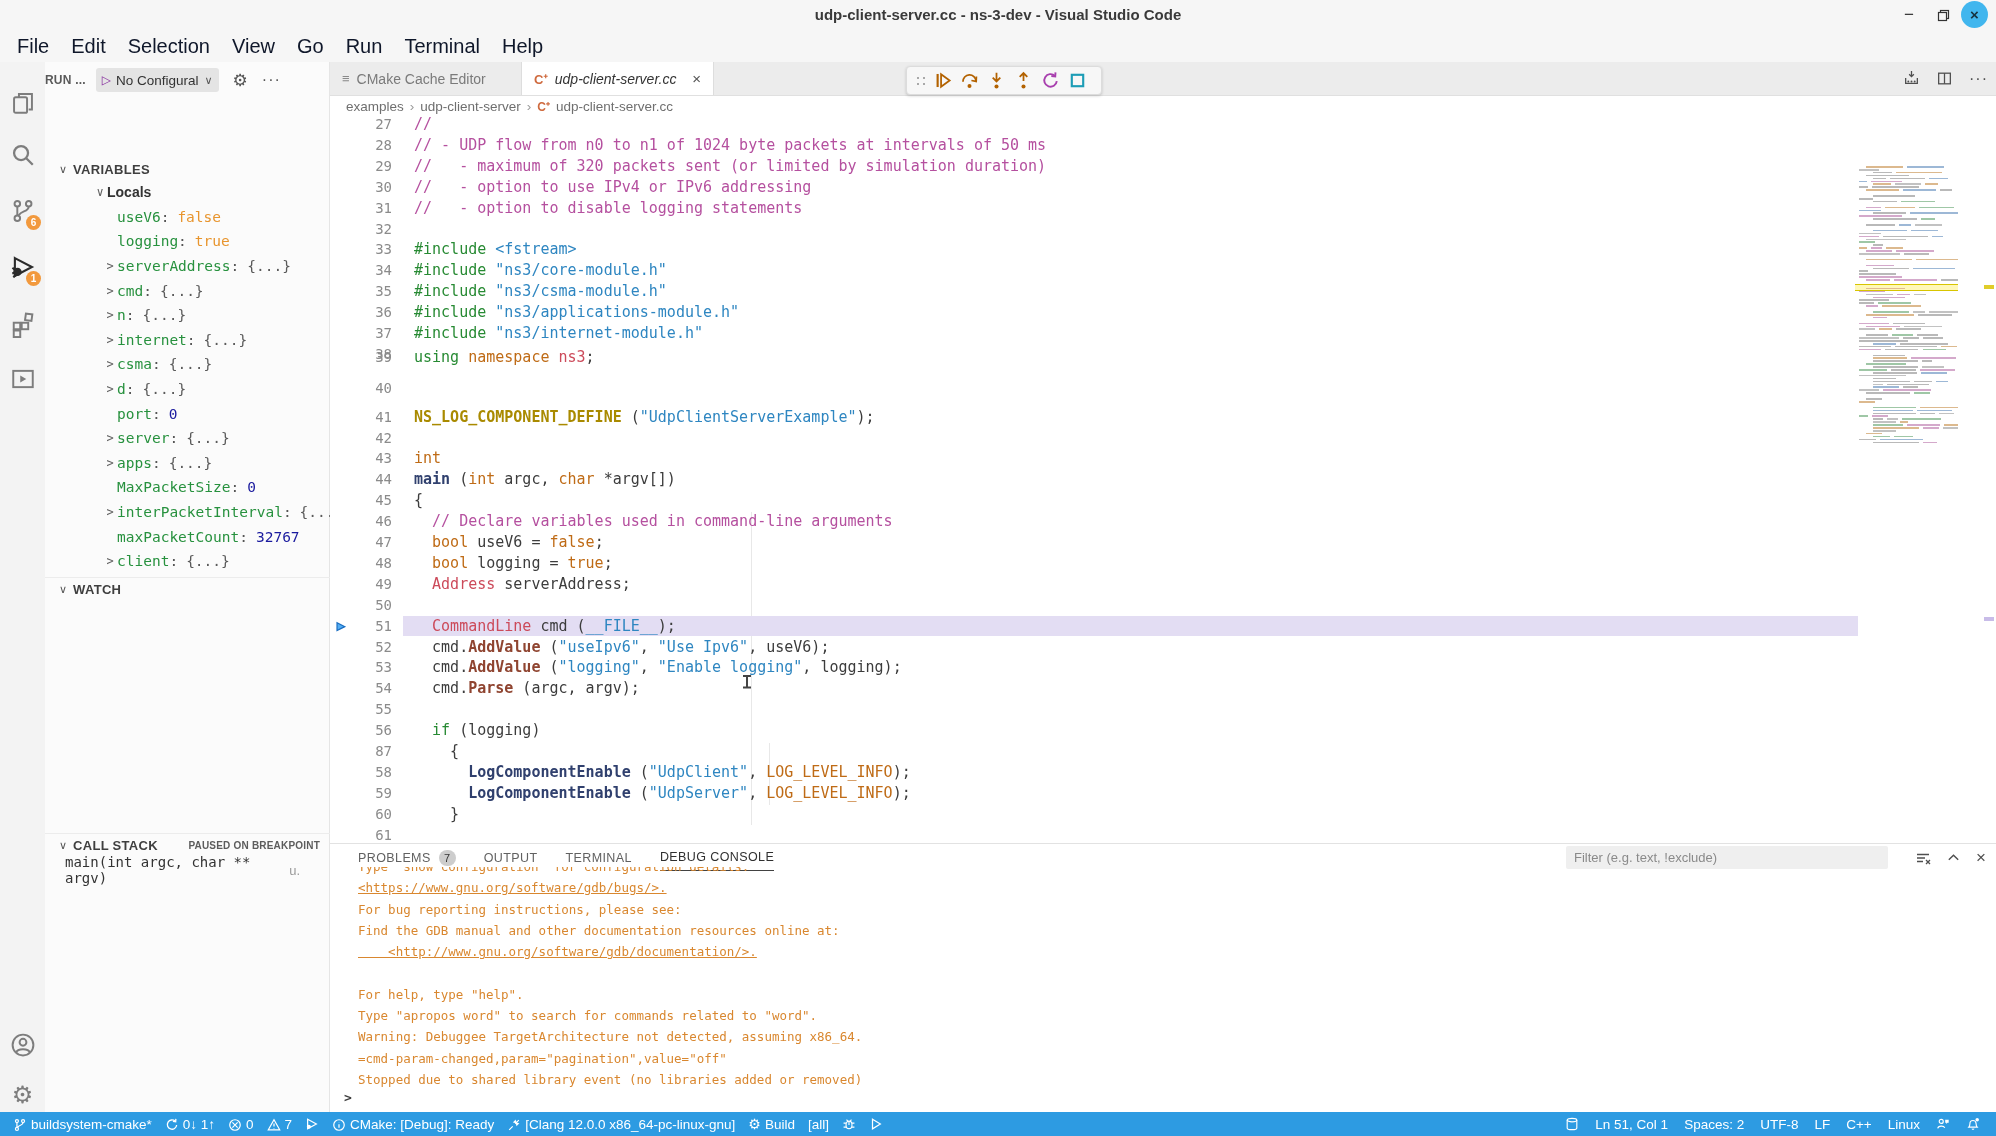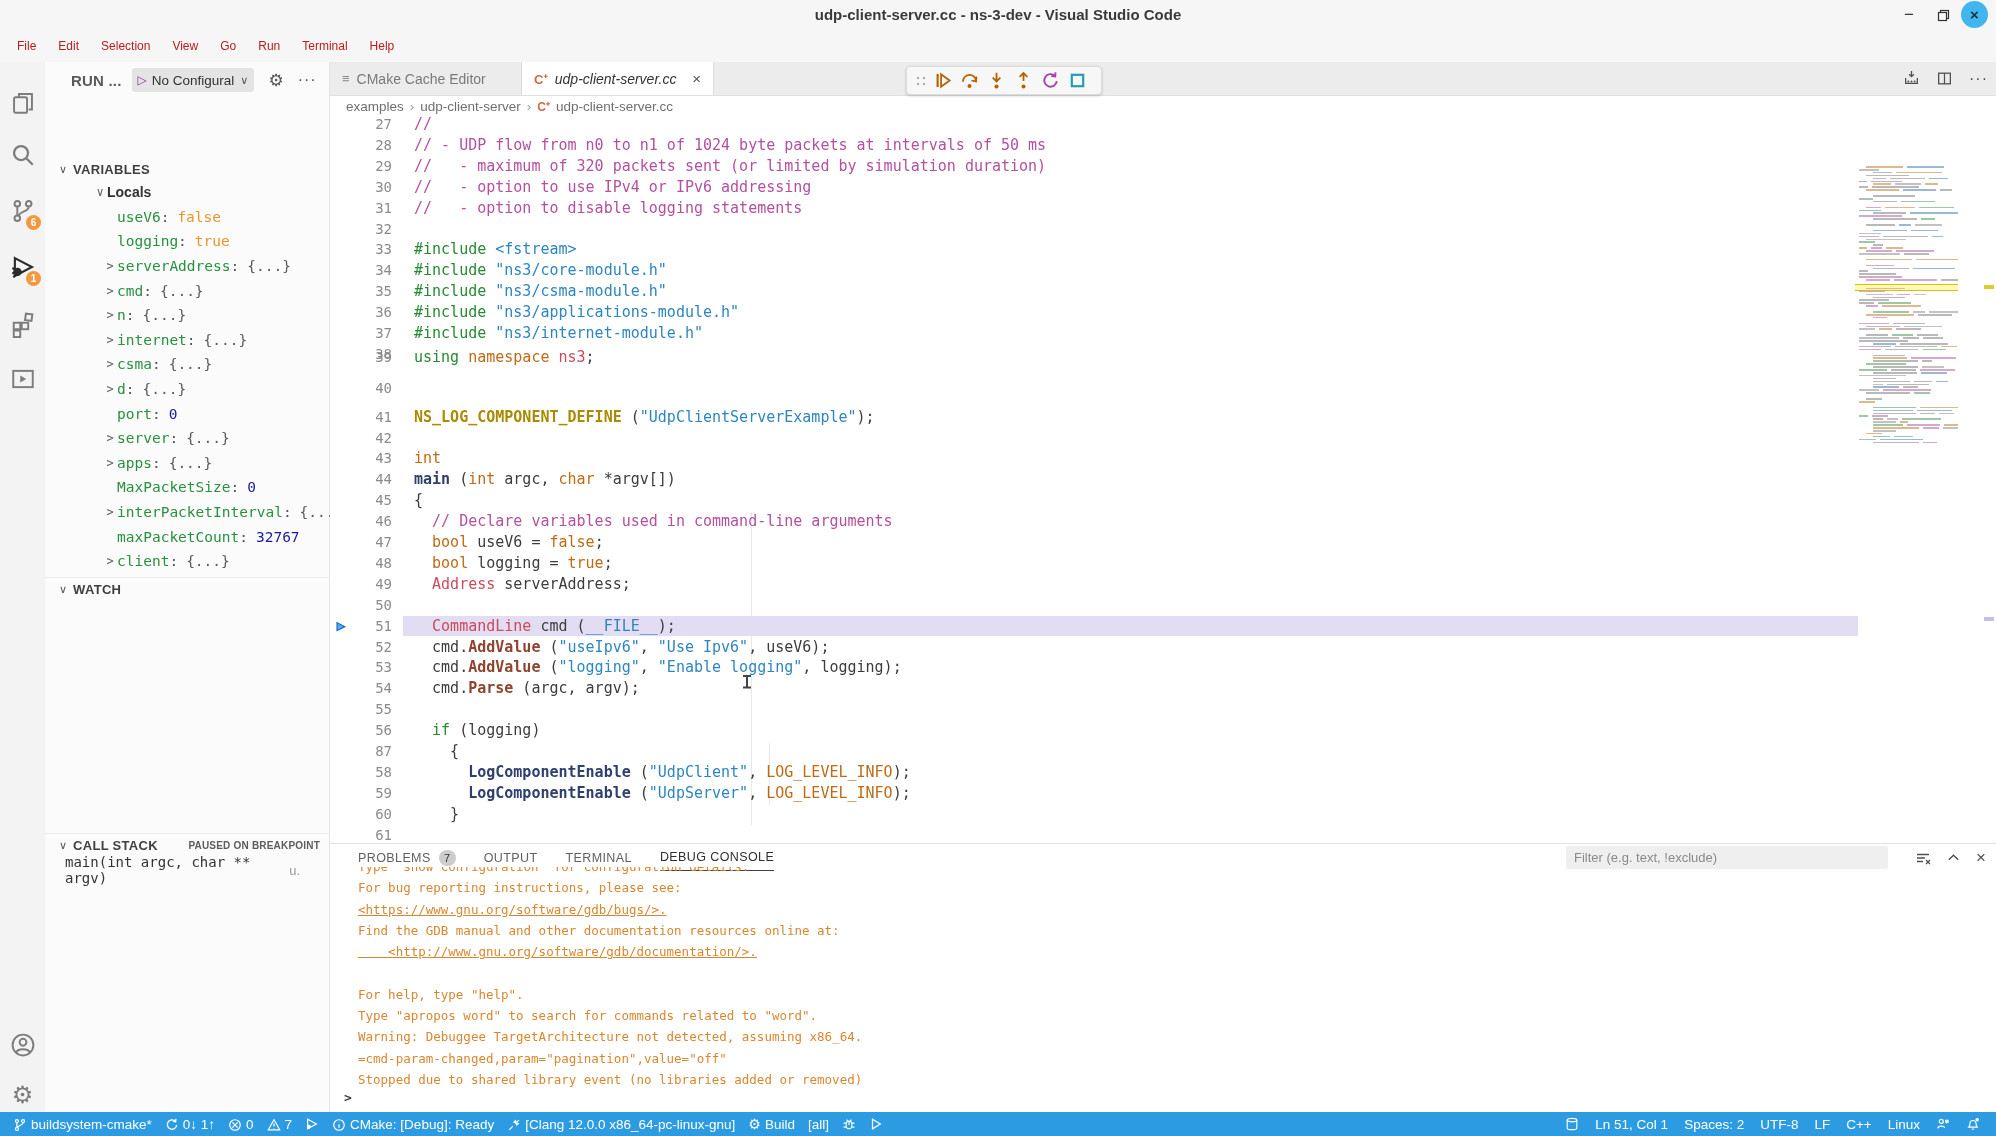--- a/index.html
+++ b/index.html
@@ -9,33 +9,33 @@
   .mono{font-family:"DejaVu Sans Mono",monospace;}
 
   
   #titlebar{position:absolute;left:0;top:0;width:1996px;height:30px;background:#f6f6f6;}
   #title-text{position:absolute;left:0;right:0;top:6px;text-align:center;font-size:15px;font-weight:600;color:#3a3a3a;}
   .wc{position:absolute;top:4px;width:26px;height:22px;display:flex;align-items:center;justify-content:center;color:#333;}
   #win-close{top:1px;width:27px;height:27px;border-radius:50%;background:#41b6ee;color:#16323f;font-size:15px;font-weight:700;}
 
   
   #menubar{position:absolute;left:0;top:30px;width:1996px;height:32px;background:#f6f6f6;display:flex;align-items:center;padding-left:6px;box-sizing:border-box;}
-  .menu-item{font-size:12px;color:#b91c1c;padding:3px 11px;border-radius:4px;text-align:center;}
+  .menu-item{font-size:20px;color:#0f172a;padding:3px 11px;border-radius:4px;text-align:center;}
 
   
   #activitybar{position:absolute;left:0;top:62px;width:45px;height:1050px;background:#f3f3f3;border-right:1px solid #e7e7e7;}
   .act-item{position:absolute;left:0;width:45px;height:42px;display:flex;align-items:center;justify-content:center;color:#7d7d7d;}
   .act-item.active{color:#2b2b2b;}
   .act-badge{position:absolute;right:4px;bottom:2px;min-width:15px;height:15px;border-radius:8px;background:#f2993d;color:#fff;
              font-size:10px;font-weight:700;display:flex;align-items:center;justify-content:center;padding:0 2px;box-sizing:border-box;}
 
   
   #sidebar{position:absolute;left:45px;top:62px;width:285px;height:1050px;background:#fbfbfb;border-right:1px solid #e5e5e5;box-sizing:border-box;}
   #run-row{position:absolute;left:0;top:4px;width:100%;height:28px;display:flex;align-items:center;}
-  #run-title{font-size:15px;font-weight:700;color:#5a5a5a;margin-left:26px;letter-spacing:.2px;}
+  #run-title{font-size:12px;font-weight:700;color:#5a5a5a;letter-spacing:.2px;}
   #run-config{display:flex;align-items:center;background:#e4e4e4;border-radius:3px;height:24px;margin-left:10px;padding:0 6px;}
   #run-config .play{color:#872f9e;font-size:12px;margin-right:5px;}
   #run-config .lbl{font-size:13.5px;color:#333;}
   #run-config .chev{font-size:11px;color:#555;margin-left:6px;}
   #run-gear{margin-left:14px;font-size:17px;color:#555;}
   #run-more{margin-left:14px;font-size:16px;color:#555;letter-spacing:1px;}
 
   .section-header{position:absolute;left:0;width:285px;height:22px;display:flex;align-items:center;border-top:1px solid #ececec;}
   .section-header .chev{font-size:11px;color:#555;margin:0 6px 0 14px;}
   .section-header .name{font-size:13px;font-weight:700;color:#3f3f3f;letter-spacing:.3px;}
@@ -948,22 +948,22 @@
         </span>
       <span>
           <svg class="ic" width="15" height="15" viewBox="0 0 16 16" fill="none" stroke="#4f4f4f" stroke-width="1.5">
             <path d="M3 10.5 L8 5.5 L13 10.5"></path>
           </svg>
         </span>
       <span style="font-size:17px;">×</span>
     </div>
     <div id="console" class="mono">
         <div class="con-line" style="margin-top: -11px;">Type "show configuration" for configuration details.</div>
+        <div class="con-line"><a>&lt;https://www.gnu.org/software/gdb/bugs/&gt;.</a></div>
         <div class="con-line">For bug reporting instructions, please see:</div>
-        <div class="con-line"><a>&lt;https://www.gnu.org/software/gdb/bugs/&gt;.</a></div>
         <div class="con-line">Find the GDB manual and other documentation resources online at:</div>
         <div class="con-line"><a>    &lt;http://www.gnu.org/software/gdb/documentation/&gt;.</a></div>
         <div class="con-line">&nbsp;</div>
         <div class="con-line">For help, type "help".</div>
         <div class="con-line">Type "apropos word" to search for commands related to "word".</div>
         <div class="con-line">Warning: Debuggee TargetArchitecture not detected, assuming x86_64.</div>
         <div class="con-line">=cmd-param-changed,param="pagination",value="off"</div>
         <div class="con-line">Stopped due to shared library event (no libraries added or removed)</div>
       </div>
     <div id="console-prompt" class="mono">&gt;</div>

